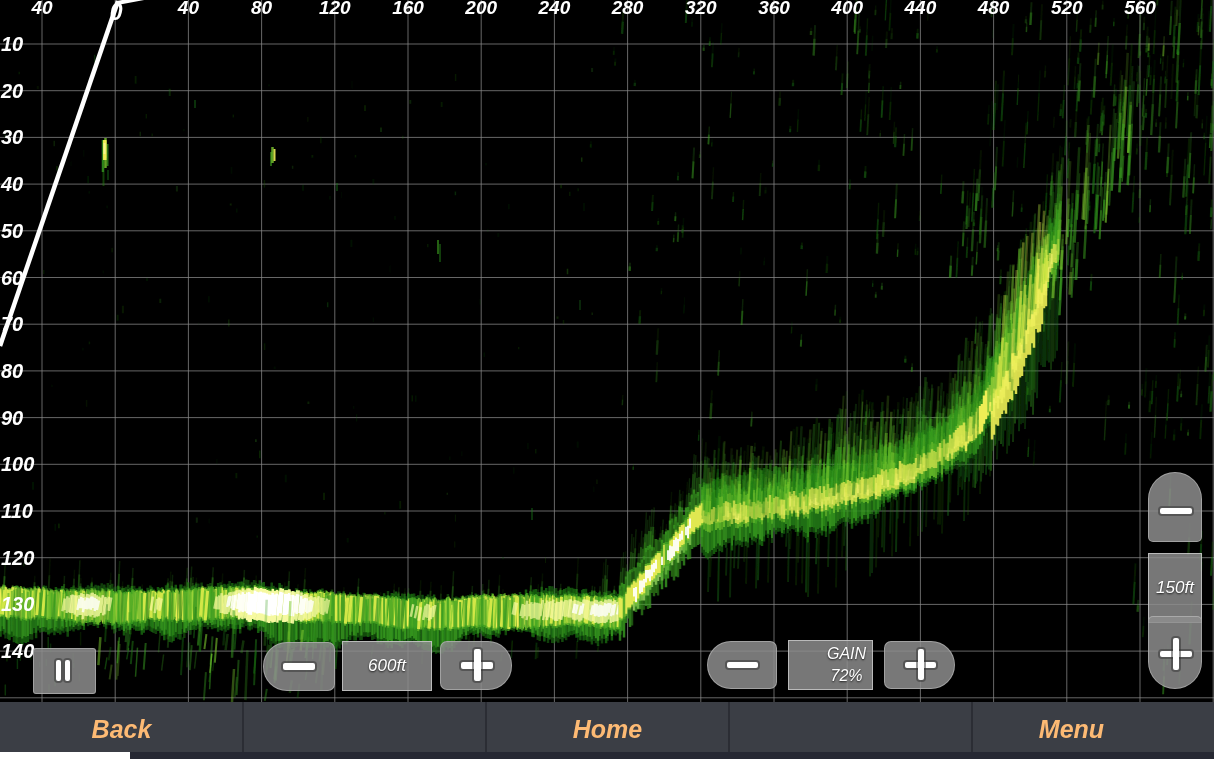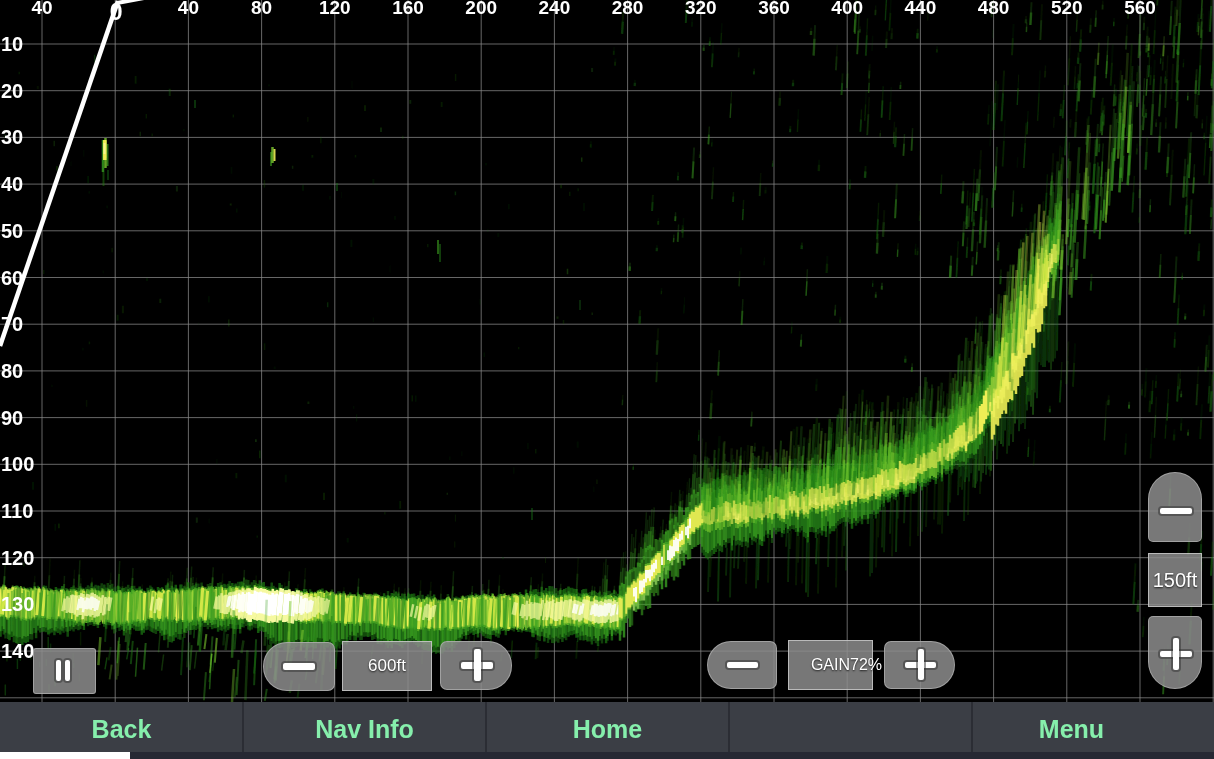--- a/index.html
+++ b/index.html
@@ -1,27 +1,27 @@
 <!DOCTYPE html>
 <html><head>
 <meta charset="utf-8">
 <style>
 * { margin: 0; padding: 0; box-sizing: border-box; }
 html, body { width: 1214px; height: 759px; background: #000; overflow: hidden;
   font-family: "Liberation Sans", sans-serif; }
-#stage { position: relative; width: 1214px; height: 759px; background: #000; }
+#stage { position: relative; width: 1214px; height: 759px; background: #000; font-style: italic; }
 .btn { position: absolute; background: rgba(141,141,141,0.85); border: 1.5px solid rgba(195,195,195,0.55); }
 .panel { position: absolute; background: rgba(142,142,142,0.84); border: 1px solid rgba(215,215,215,0.7);
   color: #fff; display: flex; align-items: center; justify-content: center;
   text-shadow: 0 1px 2px rgba(0,0,0,0.8); }
 .hbar { position: absolute; background: #fff; border-radius: 2px; box-shadow: 0 0 0 2px rgba(50,50,50,0.5); }
 #bbar { position: absolute; left: 0; top: 702px; width: 1214px; height: 50px; background: #3b3e45; }
 #bbar .sep { position: absolute; top: 0; width: 2px; height: 50px; background: #2b2d34; }
 #bbar .lbl { position: absolute; top: 0; height: 54px; line-height: 54px; text-align: center;
-  color: #86efac; font-size: 25px; font-weight: bold; }
+  color: #fdba74; font-size: 25px; font-weight: bold; }
 #strip { position: absolute; left: 0; top: 752px; width: 1214px; height: 7px; background: #262833; }
 #homebar { position: absolute; left: 0; top: 752px; width: 130px; height: 7px; background: #ffffff; }
 </style>
 </head>
 <body>
 <div id="stage">
 <svg width="1214" height="759" viewBox="0 0 1214 759">
 <rect width="1214" height="759" fill="#000000"></rect>
 <line x1="42.0" y1="0" x2="42.0" y2="702" stroke="#8a8a8a" stroke-width="1" stroke-opacity="0.75"></line>
       <line x1="115.2" y1="0" x2="115.2" y2="702" stroke="#8a8a8a" stroke-width="1" stroke-opacity="0.75"></line>
@@ -225,45 +225,44 @@
 <div class="panel" style="left:342px; top:641px; width:90px; height:50px; font-size:17px;">600ft</div>
 <div class="btn" style="left:440px; top:641px; width:72px; height:49px; border-radius:7px 24px 24px 7px;">
   <div class="hbar" style="left:20px; top:19.5px; width:32px; height:7px;"></div>
   <div class="hbar" style="left:32.5px; top:7px; width:7px; height:32px;"></div>
 </div>
 
 
 <div class="btn" style="left:707px; top:641px; width:70px; height:48px; border-radius:24px 7px 7px 24px;">
   <div class="hbar" style="left:19px; top:19.5px; width:31px; height:6px;"></div>
 </div>
-<div class="panel" style="left:788px; top:640px; width:85px; height:50px; font-size:16px; flex-direction:row; line-height:22px;padding-left:32px;">
+<div class="panel" style="left:788px; top:640px; width:85px; height:50px; font-size:16px; flex-direction:column; line-height:22px;padding-left:32px;">
   <div>GAIN</div>
       <div>72%</div>
 </div>
 <div class="btn" style="left:884px; top:641px; width:71px; height:48px; border-radius:7px 24px 24px 7px;">
   <div class="hbar" style="left:20px; top:19.5px; width:31px; height:6px;"></div>
   <div class="hbar" style="left:32.5px; top:7px; width:6px; height:31px;"></div>
 </div>
 
 
 <div class="btn" style="left:1148px; top:472px; width:54px; height:70px; border-radius:27px 27px 5px 5px;">
   <div class="hbar" style="left:11px; top:35px; width:32px; height:6px;"></div>
 </div>
-<div class="panel" style="left:1148px; top:553px; width:54px; height:54px; font-size:20px;">150ft</div>
+<div class="panel" style="left:1148px; top:553px; width:54px; height:70px; font-size:17px;">150ft</div>
 <div class="btn" style="left:1148px; top:616px; width:54px; height:73px; border-radius:5px 5px 27px 27px;">
   <div class="hbar" style="left:11px; top:34px; width:32px; height:6px;"></div>
   <div class="hbar" style="left:24px; top:21px; width:6px; height:32px;"></div>
 </div>
 
 
 <div id="bbar">
   <div class="sep" style="left:242px;"></div>
   <div class="sep" style="left:485px;"></div>
   <div class="sep" style="left:728px;"></div>
   <div class="sep" style="left:971px;"></div>
   <div class="lbl" style="left:0; width:243px;">Back</div>
-  <div class="lbl" style="left:243px; width:243px;">Nav Info</div>
   <div class="lbl" style="left:486px; width:243px;">Home</div>
   <div class="lbl" style="left:972px; width:199px;">Menu</div>
 </div>
 <div id="strip"></div>
 <div id="homebar"></div>
 </div>
 
 </body></html>

